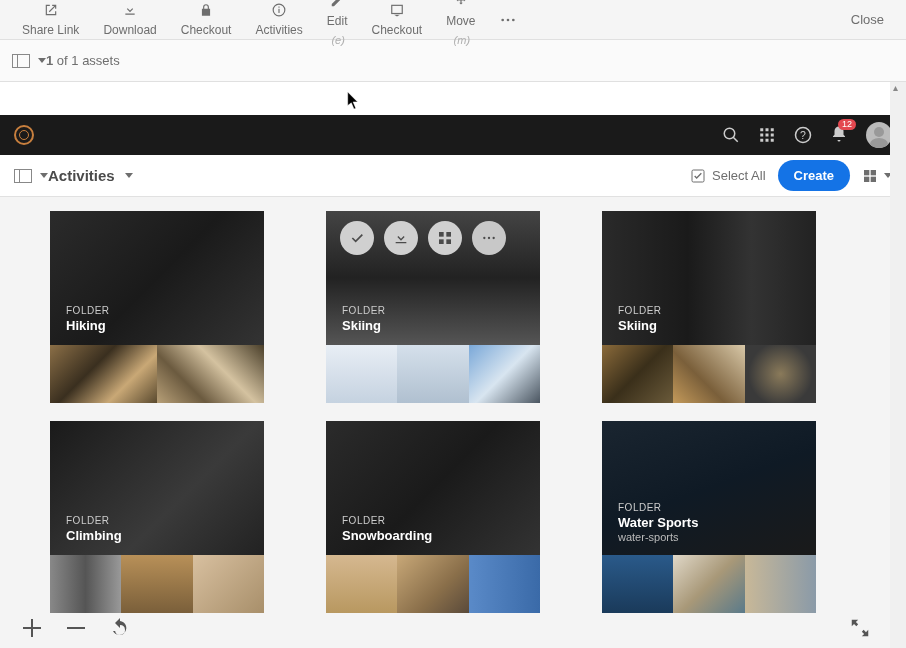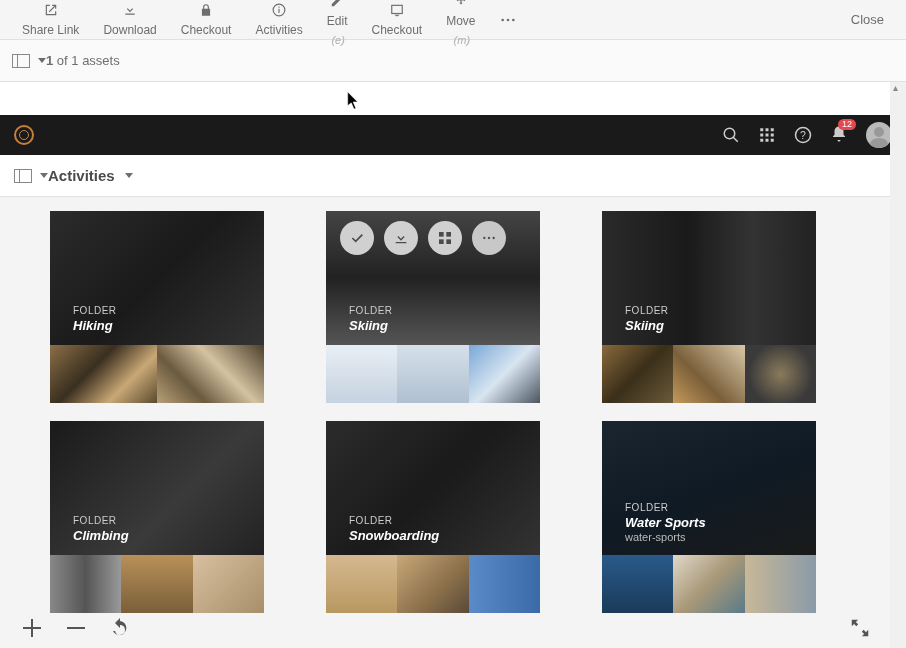--- a/index.html
+++ b/index.html
@@ -57,23 +57,23 @@
 
 
 .grid-area { background: #f4f4f4; padding: 14px 50px; height: 451px; overflow: hidden; position: relative; }
 .grid-row { display: flex; gap: 62px; margin-bottom: 18px; }
 .card { width: 214px; background: #2a2a2a; position: relative; cursor: pointer; overflow: hidden; }
 .card-hero { height: 134px; background: linear-gradient(135deg, #2b2b2b 0%, #1a1a1a 50%, #333 100%); position: relative; }
 .card-hero.skiing { background: linear-gradient(180deg, #444 0%, #222 50%, #555 100%); }
 .card-hero.climbing { background: linear-gradient(135deg, #1a1a1a 0%, #3a3a3a 60%, #222 100%); }
 .card-hero.biking { background: linear-gradient(90deg, #2a2a2a 0%, #1a1a1a 40%, #333 70%, #222 100%); }
 .card-hero.water { background: linear-gradient(160deg, #1a2530 0%, #0f1a25 50%, #1a1a1a 100%); }
-.card-label { position: absolute; left: 23px; bottom: 12px; color: #fff; }
+.card-label { position: absolute; left: 16px; bottom: 12px; color: #fff; }
 .card-type { font-size: 10px; color: #ccc; letter-spacing: 0.5px; }
-.card-title { font-size: 13px; font-weight: 700; margin-top: 2px; font-style: italic; }
+.card-title { font-size: 13px; font-weight: 700; margin-top: 2px; }
 .card-subtitle { font-size: 11px; color: #bbb; margin-top: 1px; }
 .card-strip { height: 58px; display: flex; }
 .thumb { flex: 1; }
 .t-rock1 { background: linear-gradient(135deg, #8b6f47 0%, #3a2f1f 40%, #c9a876 70%, #5a4a2f 100%); }
 .t-rock2 { background: linear-gradient(45deg, #b8a078 0%, #6b5a3f 30%, #d4c2a0 60%, #4a3f2a 100%); }
 .t-snow1 { background: linear-gradient(180deg, #e8eef5 0%, #c5d2e0 100%); }
 .t-snow2 { background: linear-gradient(180deg, #d5e0eb 0%, #b0c0d0 100%); }
 .t-ski { background: linear-gradient(135deg, #7aa8d8 0%, #d8e5f0 50%, #4a5560 100%); }
 .t-bike1 { background: linear-gradient(135deg, #8a6a3a 0%, #3a2f1a 50%, #6a5a3a 100%); }
 .t-bike2 { background: linear-gradient(45deg, #c49a5a 0%, #7a5f3a 40%, #d8c8a8 100%); }
@@ -218,20 +218,39 @@
 </div>
 
 <div class="activities-bar">
   <div class="activities-left">
     <div class="rail-toggle"></div>
     <div class="chevron-mini"></div>
   </div>
   <div class="activities-center">
     <span class="activities-title">Activities</span>
     <div class="chevron-mini"></div>
+  </div>
+  <div class="activities-right">
+    <div class="select-all">
+      <svg viewBox="0 0 24 24">
+          <rect x="3" y="3" width="18" height="18" rx="2"></rect>
+          <path d="M7 12l3 3 7-7" stroke="#6e6e6e" stroke-width="2" fill="none"></path>
+        </svg>
+      <span>Select All</span>
+    </div>
+    <button class="create-btn">Create</button>
+    <div class="view-toggle">
+      <svg viewBox="0 0 24 24">
+          <rect x="3" y="3" width="8" height="8"></rect>
+          <rect x="13" y="3" width="8" height="8"></rect>
+          <rect x="3" y="13" width="8" height="8"></rect>
+          <rect x="13" y="13" width="8" height="8"></rect>
+        </svg>
+      <div class="chevron-mini"></div>
+    </div>
   </div>
 </div>
 
 <div class="grid-area">
   <div class="grid-row" id="row1">
       <div class="card">
         <div class="card-hero hiking">
           <div class="card-label">
             <div class="card-type">FOLDER</div>
             <div class="card-title">Hiking</div>

